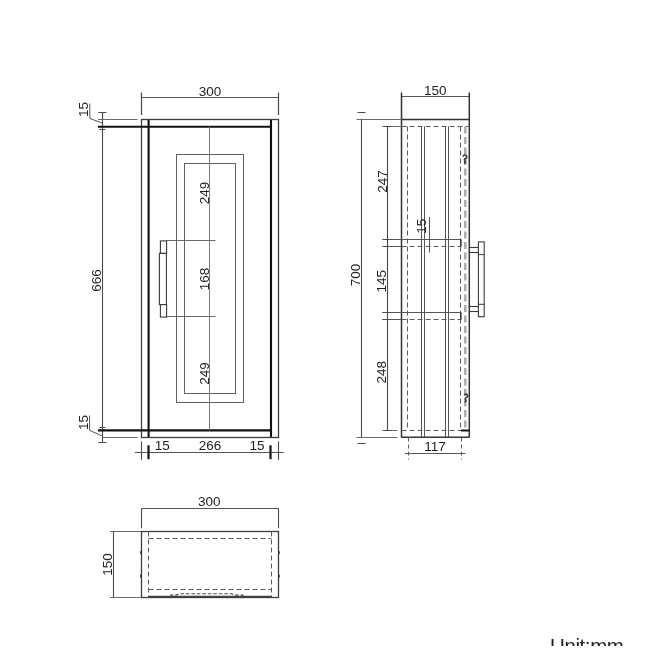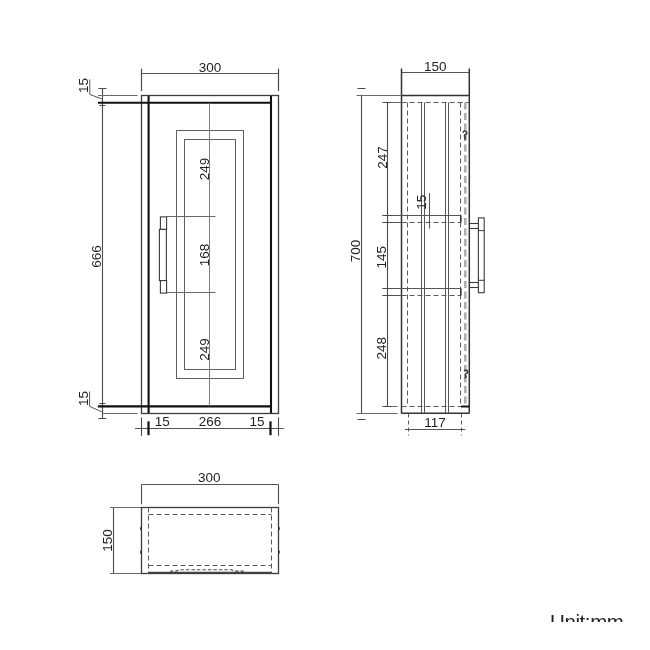--- a/index.html
+++ b/index.html
@@ -1,16 +1,16 @@
 <!DOCTYPE html>
 <html><head>
 <meta charset="utf-8">
 <style>
   html,body{margin:0;padding:0;background:#ffffff;}
-  .canvas{position:relative;width:650px;height:622px;background:#ffffff;overflow:hidden;}
+  .canvas{position:relative;width:650px;height:622px;background:#ffffff;overflow:hidden;margin-top:24px;}
   text{font-family:"Liberation Sans", sans-serif;fill:#1f1f1f;}
 </style>
 </head>
 <body>
 <div class="canvas">
 <svg width="650" height="650" viewBox="0 0 650 650">
 <rect x="0" y="0" width="650" height="650" fill="#ffffff"></rect>
 
 <g>
   <text x="210" y="71.5" font-size="13.5" text-anchor="middle">300</text>

